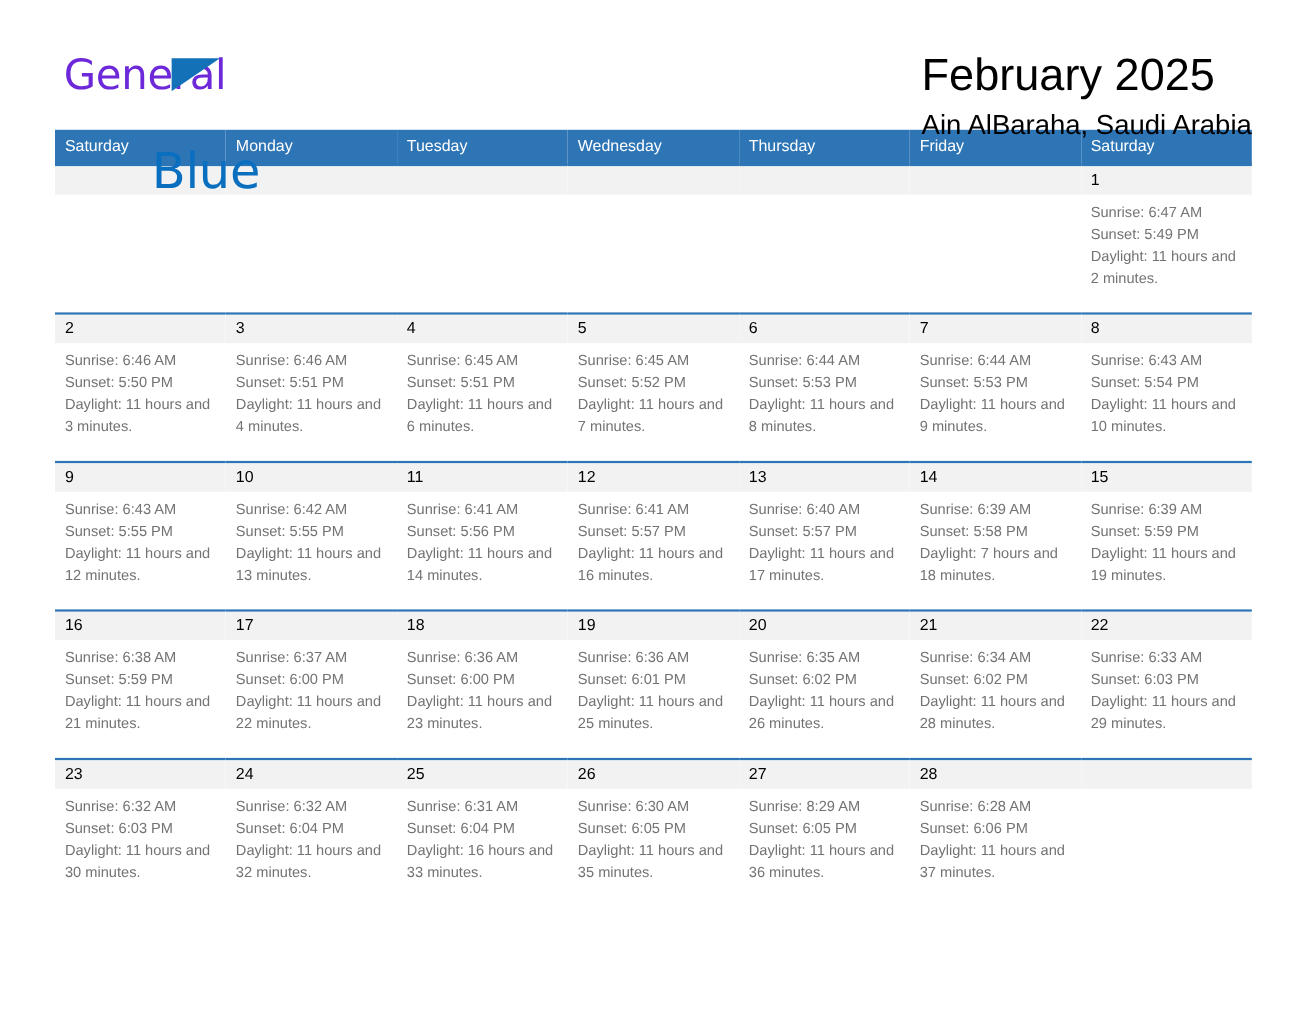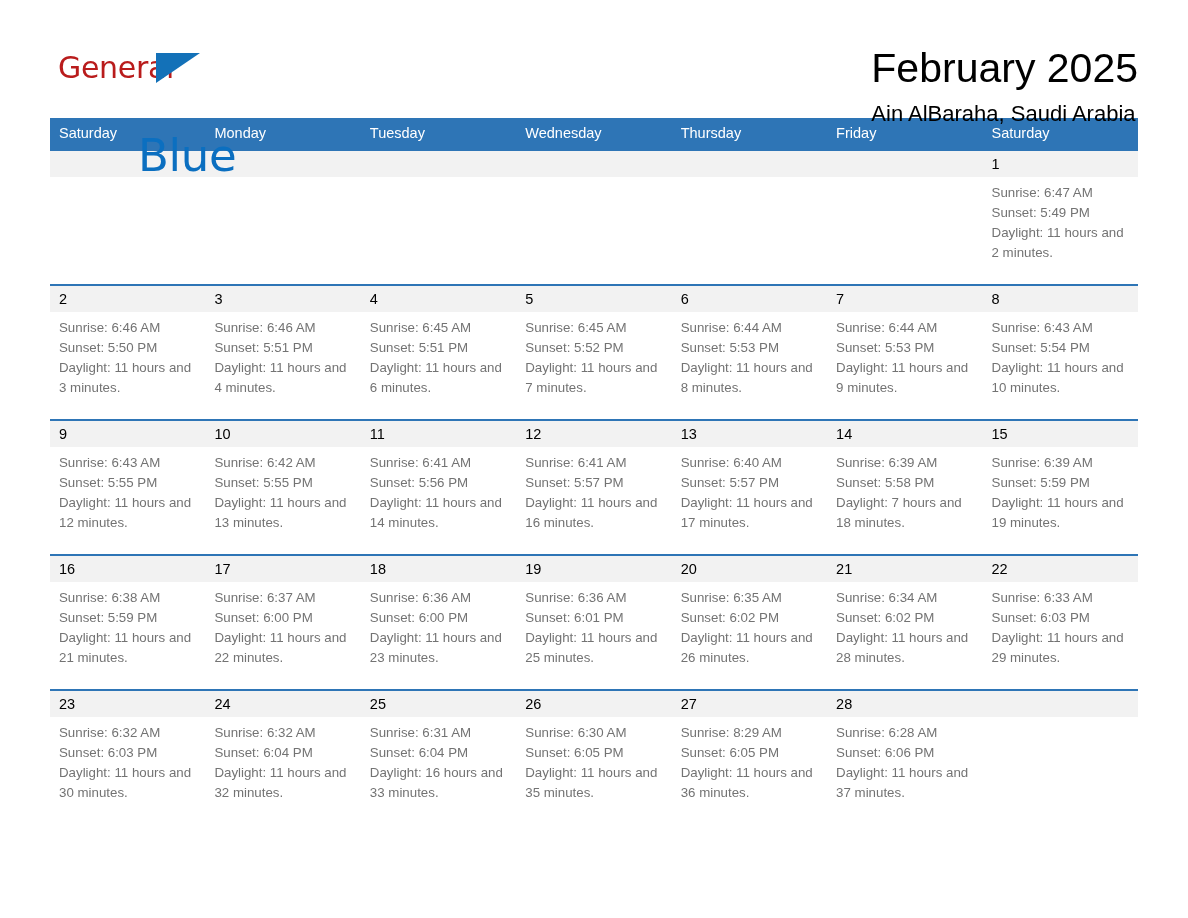--- a/index.html
+++ b/index.html
@@ -31,24 +31,24 @@
     position: absolute;
     left: 8px;
     top: 48px;
     width: 260px;
     height: 70px;
   }
   .logo-general {
     position: absolute;
     left: 0;
     top: 0;
-    font-size: 30px;
+    font-size: 38px;
     line-height: 40px;
     letter-spacing: -0.3px;
-    color: #b91c1c;
+    color: #6d28d9;
     font-family: "DejaVu Sans", sans-serif;
     font-weight: 400;
   }
   .logo-triangle {
     position: absolute;
     left: 98px;
     top: 5px;
     width: 0;
     height: 0;
     border-top: 0 solid transparent;
@@ -73,21 +73,21 @@
     top: 44px;
   }
   .cal-title {
     font-size: 41px;
     line-height: 49px;
     font-weight: 400;
     color: #000;
     letter-spacing: 0px;
   }
   .cal-subtitle {
-    font-size: 22px;
+    font-size: 25px;
     line-height: 30px;
     font-weight: 400;
     color: #000;
     margin-top: 6px;
   }
 
   
   .calendar {
     width: 1088px;
     border-collapse: collapse;

